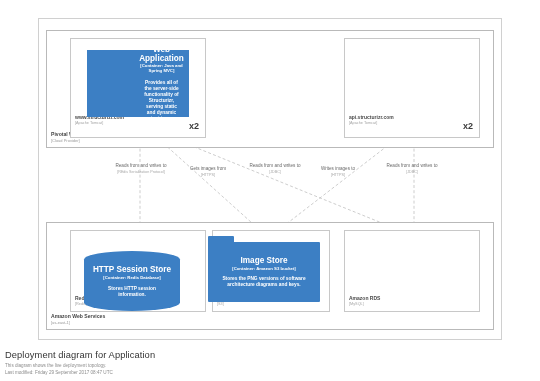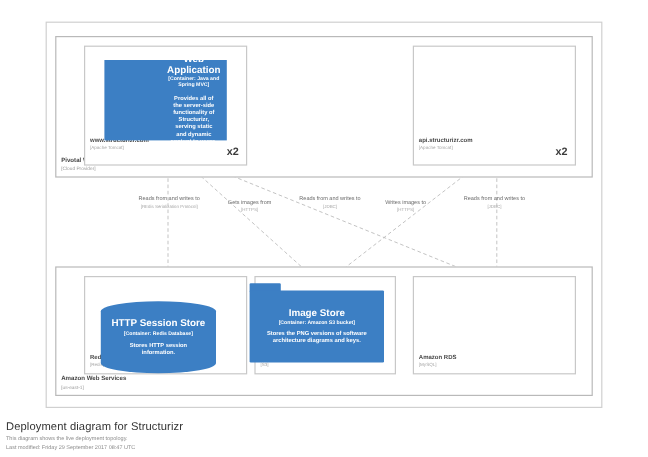--- a/index.html
+++ b/index.html
@@ -214,18 +214,18 @@
 
   <div class="instance" style="left:344px;top:230px;width:136px;height:82px;">
     <div class="inst-label" style="bottom:5px;">
       <span class="inst-name">Amazon RDS</span>
       <span class="inst-tech">[MySQL]</span>
     </div>
   </div>
 
 
   <div class="caption">
-    <span class="cap-title">Deployment diagram for Structurizr</span>
+    <span class="cap-title">Deployment diagram for Application</span>
     <span class="cap-sub">This diagram shows the live deployment topology.</span>
     <span class="cap-mod">Last modified: Friday 29 September 2017 08:47 UTC</span>
   </div>
 
 </div>
 
 </body></html>

